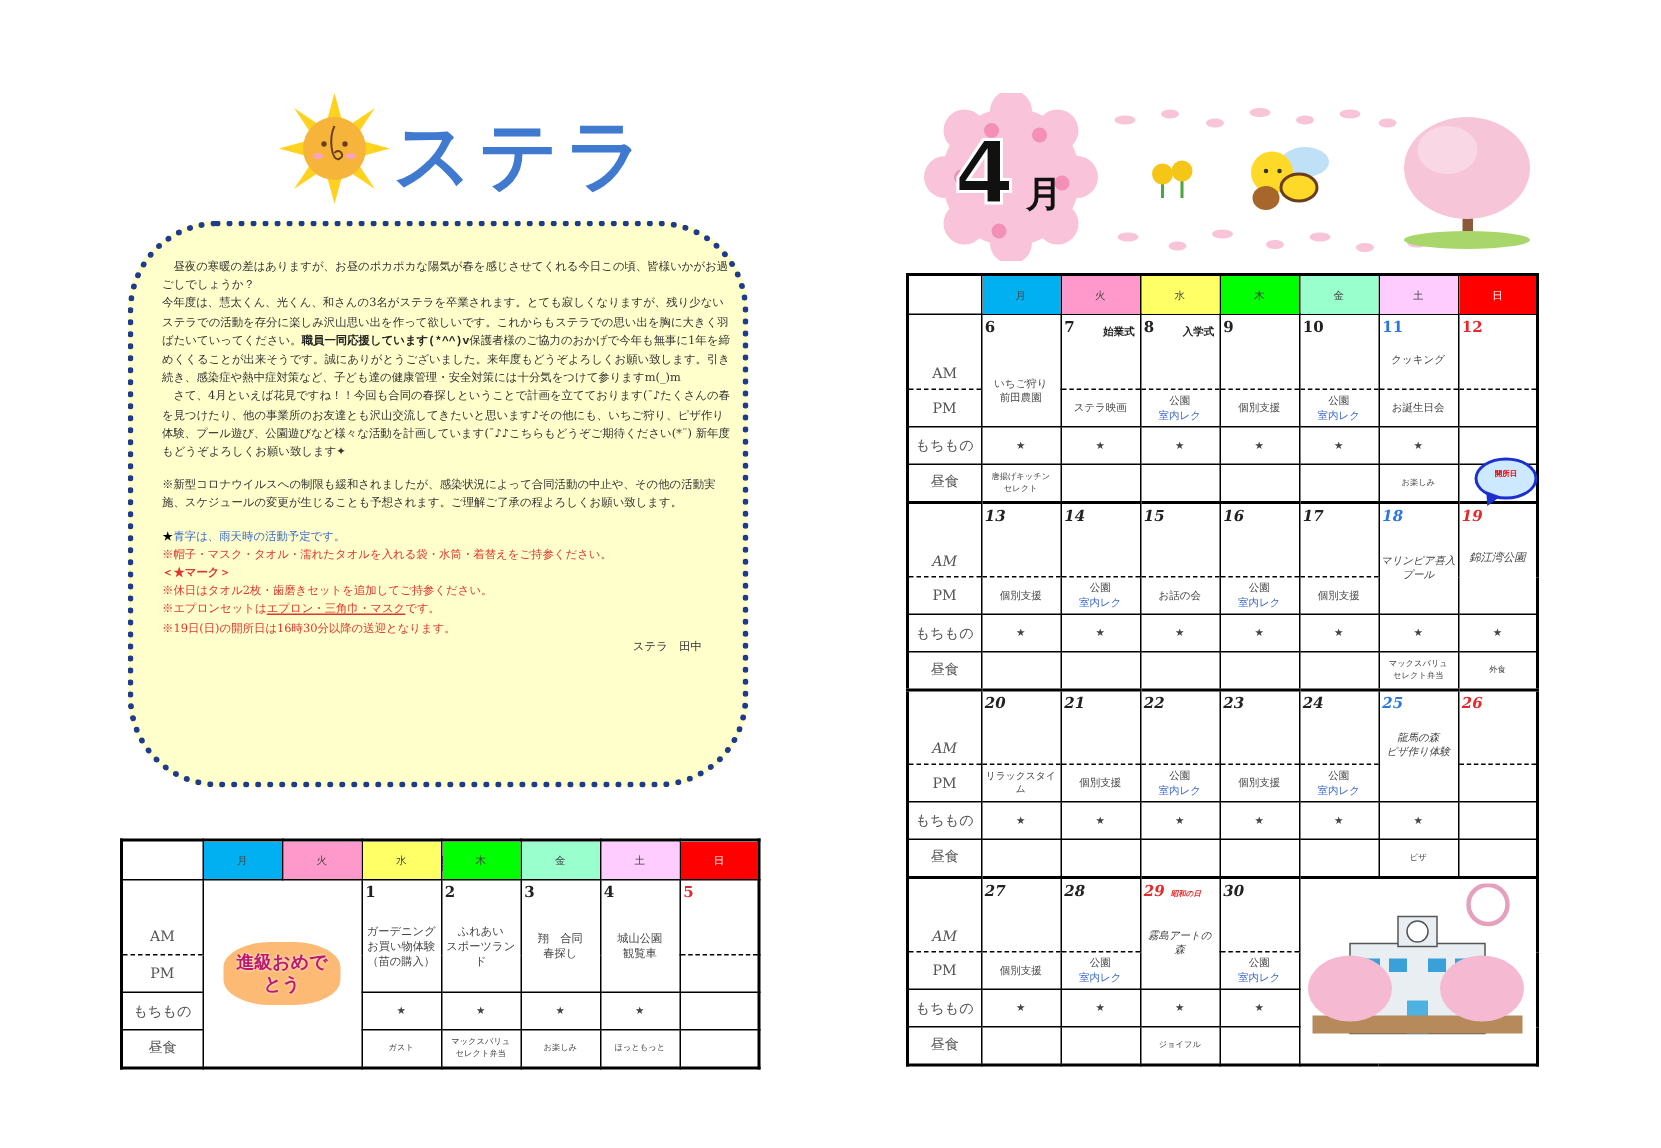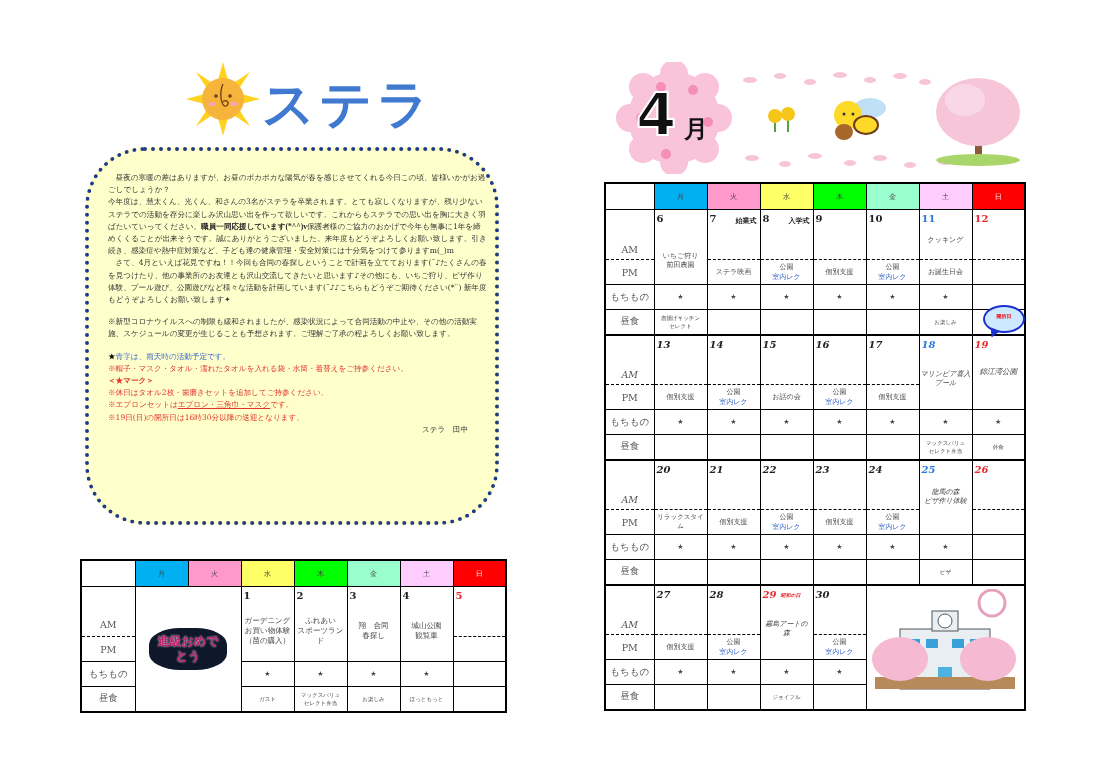--- a/index.html
+++ b/index.html
@@ -6,21 +6,21 @@
   body{width:1107px;height:765px;position:relative;overflow:hidden;font-family:"DejaVu Serif","Liberation Serif",serif;color:#333;}
   .abs{position:absolute;}
   
   .sun{left:186px;top:62px;width:74px;height:74px;}
   .logo-text{left:262px;top:72px;font-family:"DejaVu Sans","Liberation Sans",sans-serif;font-weight:bold;font-size:52px;color:#3f79d0;letter-spacing:4px;line-height:64px;}
   
   .letter{left:85px;top:147px;width:414px;height:378px;background:#ffffcc;border:4px dotted #1f3c8c;border-radius:60px;box-sizing:border-box;}
   .letter-body{left:108px;top:172px;width:380px;font-size:7.6px;line-height:12.2px;color:#333;}
   .letter-body p{margin:0;}
   .indent{text-indent:1em;}
-  .bold{font-weight:bold;font-family:Liberation Serif, serif;color:#222;}
+  .bold{font-weight:bold;font-family:Liberation Mono, monospace;color:#222;}
   .red{color:#e0352f;}
   .blue{color:#3b69c9;}
   .notice-title{text-align:center;font-size:11px;color:#e0352f;margin:6px 0 2px;line-height:14px;}
   .gap{height:10px;}
   .sign{text-align:right;margin-top:12px;padding-right:20px;}
   u.ul{text-decoration:underline;}
   
   table.cal{border-collapse:collapse;position:absolute;table-layout:fixed;}
   table.cal td{border:1px solid #000;padding:0;text-align:center;vertical-align:middle;font-size:7px;color:#444;position:relative;overflow:hidden;}
   table.cal{border:2px solid #000;}
@@ -95,21 +95,21 @@
     <td class="tue">火</td>
     <td class="wed">水</td>
     <td class="thu">木</td>
     <td class="fri">金</td>
     <td class="sat">土</td>
     <td class="sun-d">日</td>
   </tr>
   <tr style="height:50px">
     <td class="lbl cell-am" style="vertical-align:bottom;padding-bottom:6px">AM</td>
     <td colspan="2" rowspan="4">
-      <div style="font-family:'DejaVu Sans',sans-serif;font-weight:bold;color:#c0196b;font-size:12px;line-height:15px;background:#0f172a;border-radius:40%;padding:6px 4px;width:70px;margin:auto;text-shadow:0 0 2px #fff;">進級おめでとう</div>
+      <div style="font-family:'DejaVu Sans',sans-serif;font-weight:bold;color:#c0196b;font-size:12px;line-height:15px;background:#fdba74;border-radius:40%;padding:6px 4px;width:70px;margin:auto;text-shadow:0 0 2px #fff;">進級おめでとう</div>
     </td>
     <td rowspan="2">
           <span class="daynum">1</span>
           <div style="white-space:pre-line;margin-top:14px;font-size:7.5px;line-height:10px">ガーデニング
 お買い物体験
 （苗の購入）</div>
         </td>
     <td rowspan="2">
           <span class="daynum">2</span>
           <div style="white-space:pre-line;margin-top:14px;font-size:7.5px;line-height:10px">ふれあい

